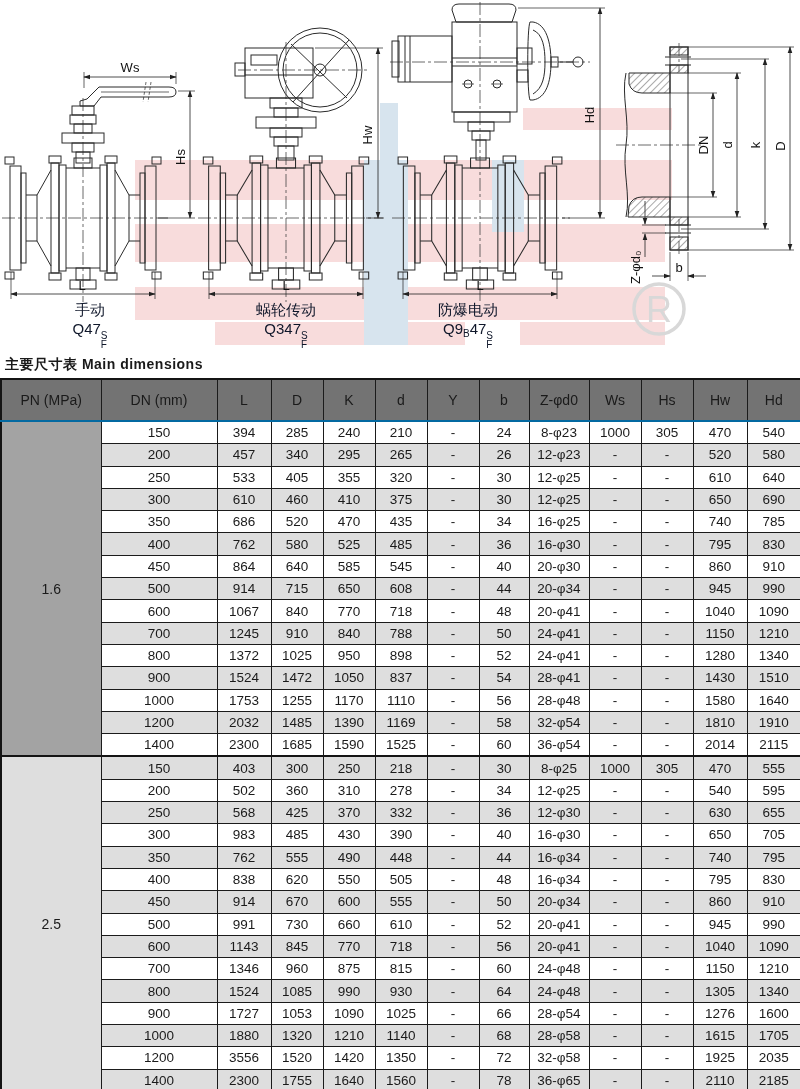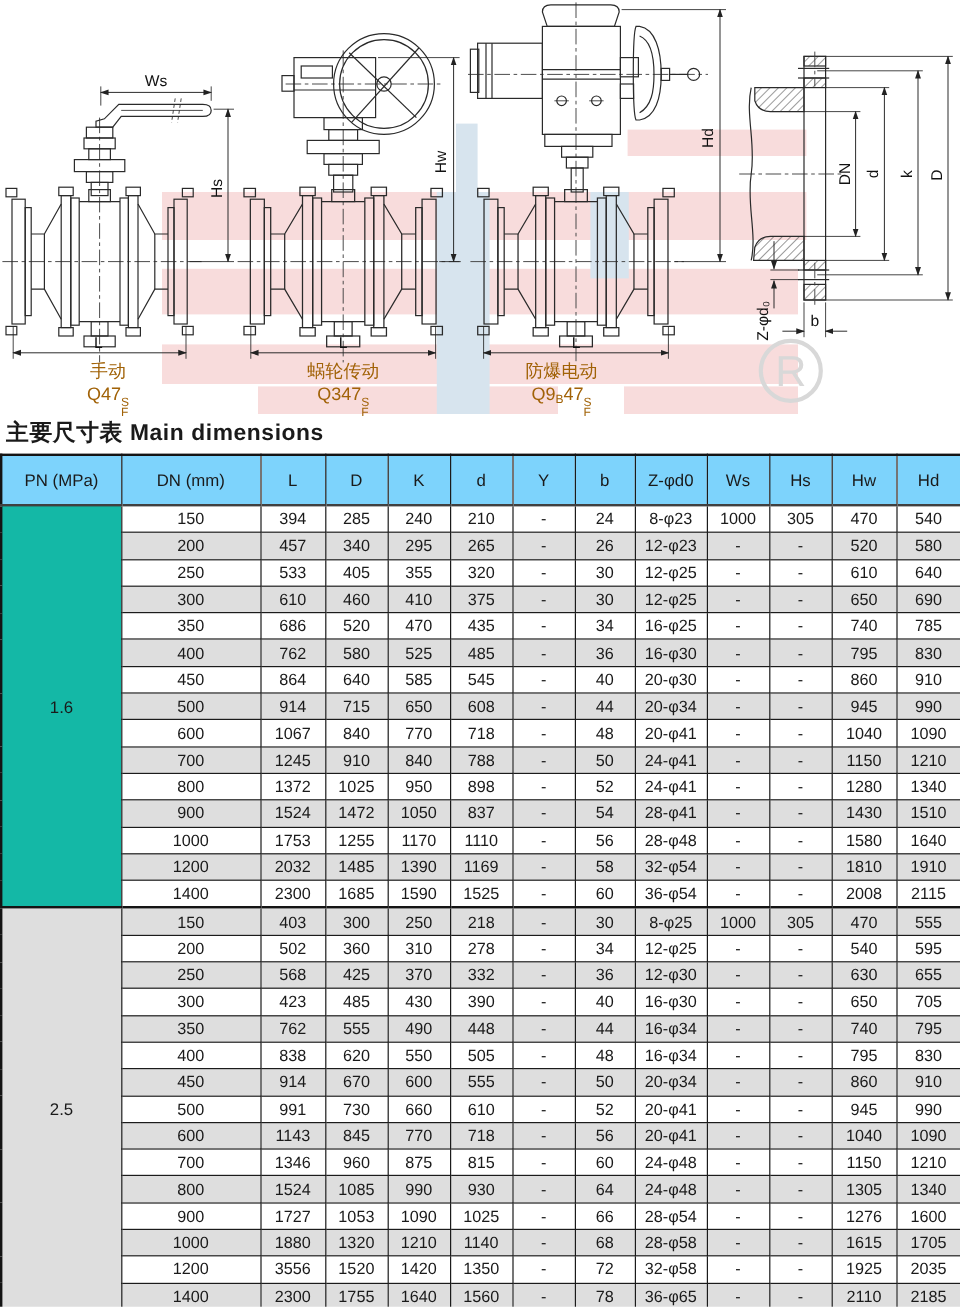--- a/index.html
+++ b/index.html
@@ -11,37 +11,37 @@
   .drawing-area{position:relative;width:800px;height:345px;background:#fff;}
   .wm{position:absolute;}
   .wm-pink{background:#f8dcdc;}
   .wm-blue{background:#d7e4ee;}
   svg.lineart{position:absolute;left:0;top:0;}
   .geo{stroke:#2a2a2a;stroke-width:1;fill:none;}
   .cl{stroke:#444;stroke-width:0.8;fill:none;stroke-dasharray:13 3 3 3;}
   .dim{stroke:#222;stroke-width:0.8;fill:none;}
   .ext{stroke:#222;stroke-width:0.7;fill:none;}
   .dimtxt{font-size:13px;fill:#111;}
-  .vlabel{position:absolute;width:130px;text-align:center;font-size:15px;line-height:19px;color:#a16207;}
+  .vlabel{position:absolute;width:130px;text-align:center;font-size:15px;line-height:19px;color:#0f172a;}
   .vlabel .code{font-size:15px;}
   .stack{display:inline-flex;flex-direction:column;font-size:10px;line-height:9px;vertical-align:-5px;text-align:left;}
   .bsub{font-size:10px;vertical-align:-3px;}
   
   .title-row{height:33px;padding-left:5px;display:flex;align-items:flex-end;}
-  .title-row .t{font-size:19px;font-weight:600;letter-spacing:0.5px;padding-bottom:4px;}
+  .title-row .t{font-size:14px;font-weight:600;letter-spacing:0.5px;padding-bottom:4px;}
   
   table.dims{width:800px;border-collapse:collapse;table-layout:fixed;
     border:2px solid #141414;font-size:13.5px;}
   table.dims th,table.dims td{
     border:1px solid #1b1b1b;text-align:center;vertical-align:middle;
     padding:0;height:21.3px;white-space:nowrap;overflow:hidden;}
-  table.dims thead th{background:#7dd3fc;height:40px;font-weight:400;font-size:14px;
-    border-bottom:2px solid #404040;}
+  table.dims thead th{background:#737373;height:40px;font-weight:400;font-size:14px;
+    border-bottom:2px solid #0369a1;}
   table.dims tr.alt td{background:#dedede;}
-  table.dims td.pn{background:#14b8a6;font-size:14px;}
+  table.dims td.pn{background:#a3a3a3;font-size:14px;}
   table.dims tr.gstart td{border-top:2px solid #141414;}
 </style>
 </head>
 <body>
 
 <div class="drawing-area">
 
   <div class="wm wm-pink" style="left:523px;top:108px;width:149px;height:22px;"></div>
   <div class="wm wm-pink" style="left:135px;top:160px;width:537px;height:40px;"></div>
   <div class="wm wm-pink" style="left:135px;top:224px;width:530px;height:38px;"></div>
@@ -530,21 +530,21 @@
         <td>1400</td>
         <td>2300</td>
         <td>1685</td>
         <td>1590</td>
         <td>1525</td>
         <td>-</td>
         <td>60</td>
         <td>36-φ54</td>
         <td>-</td>
         <td>-</td>
-        <td>2008</td>
+        <td>2014</td>
         <td>2115</td>
       </tr>
       <tr class="alt gstart">
         <td rowspan="15" class="pn">2.5</td>
         <td>150</td>
         <td>403</td>
         <td>300</td>
         <td>250</td>
         <td>218</td>
         <td>-</td>
@@ -578,21 +578,21 @@
         <td>-</td>
         <td>36</td>
         <td>12-φ30</td>
         <td>-</td>
         <td>-</td>
         <td>630</td>
         <td>655</td>
       </tr>
       <tr>
         <td>300</td>
-        <td>423</td>
+        <td>983</td>
         <td>485</td>
         <td>430</td>
         <td>390</td>
         <td>-</td>
         <td>40</td>
         <td>16-φ30</td>
         <td>-</td>
         <td>-</td>
         <td>650</td>
         <td>705</td>

